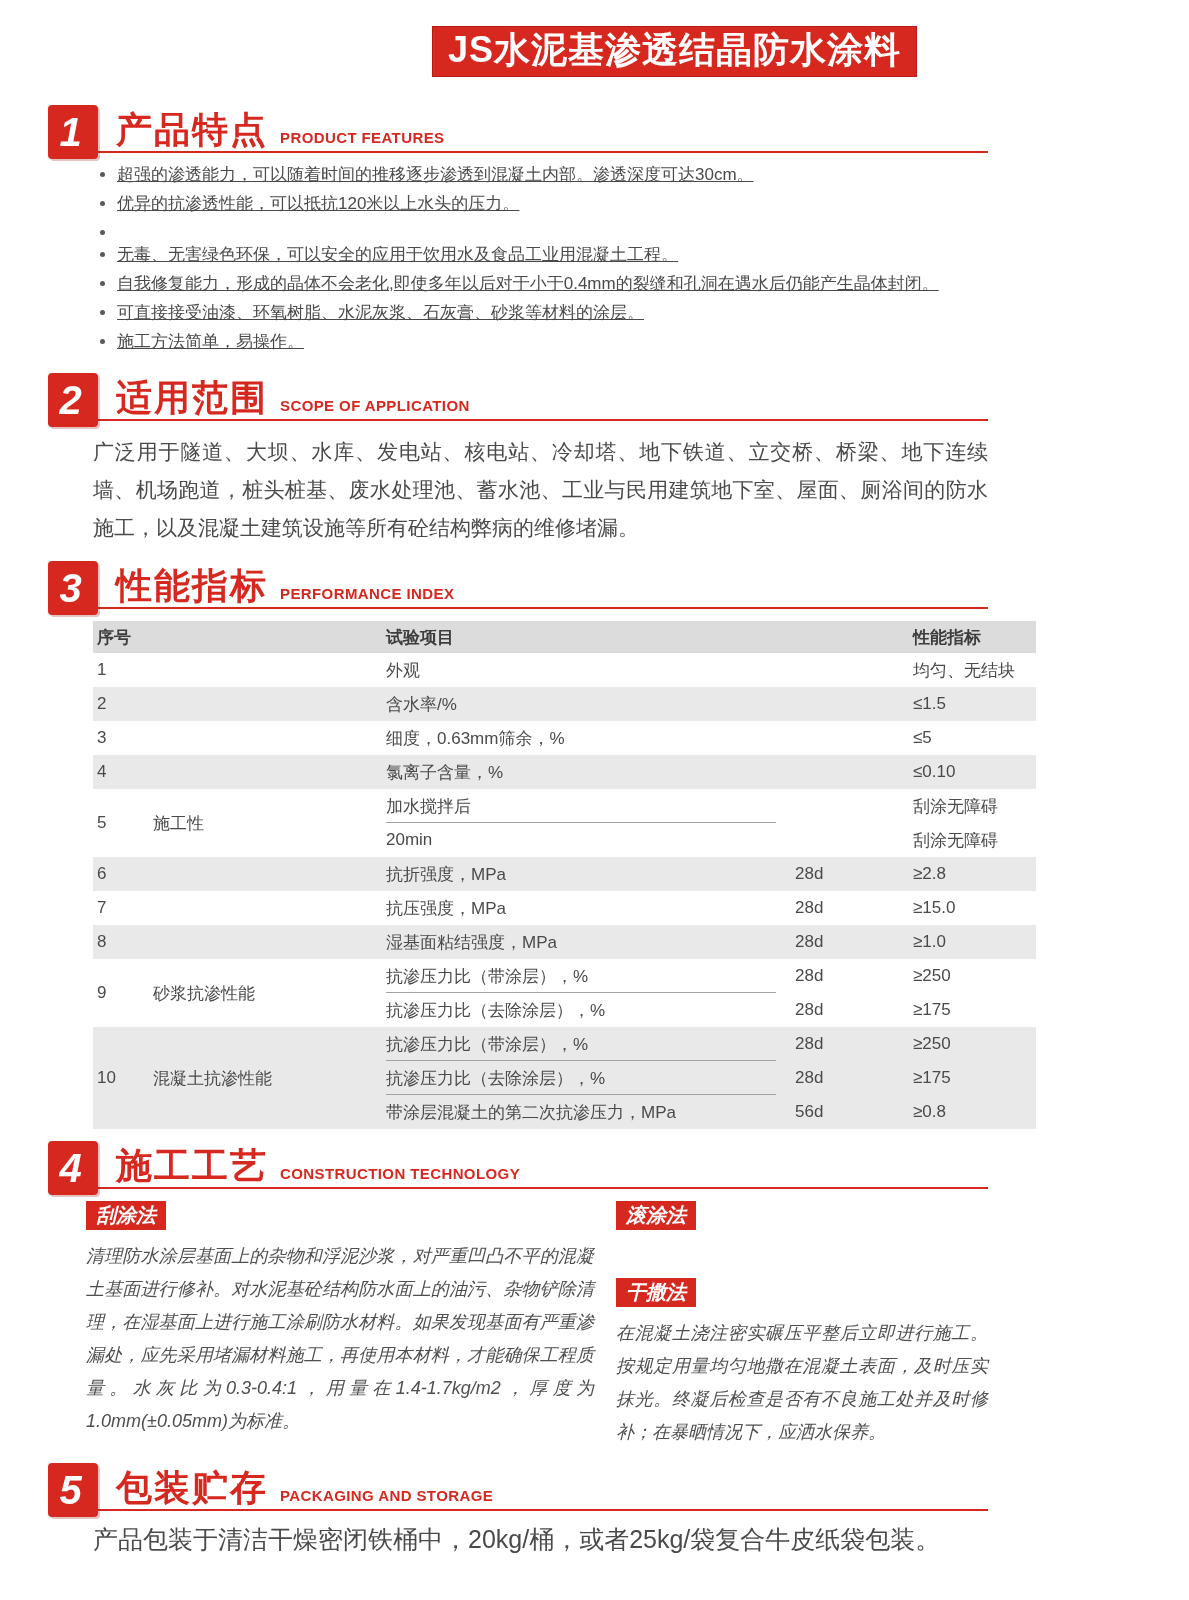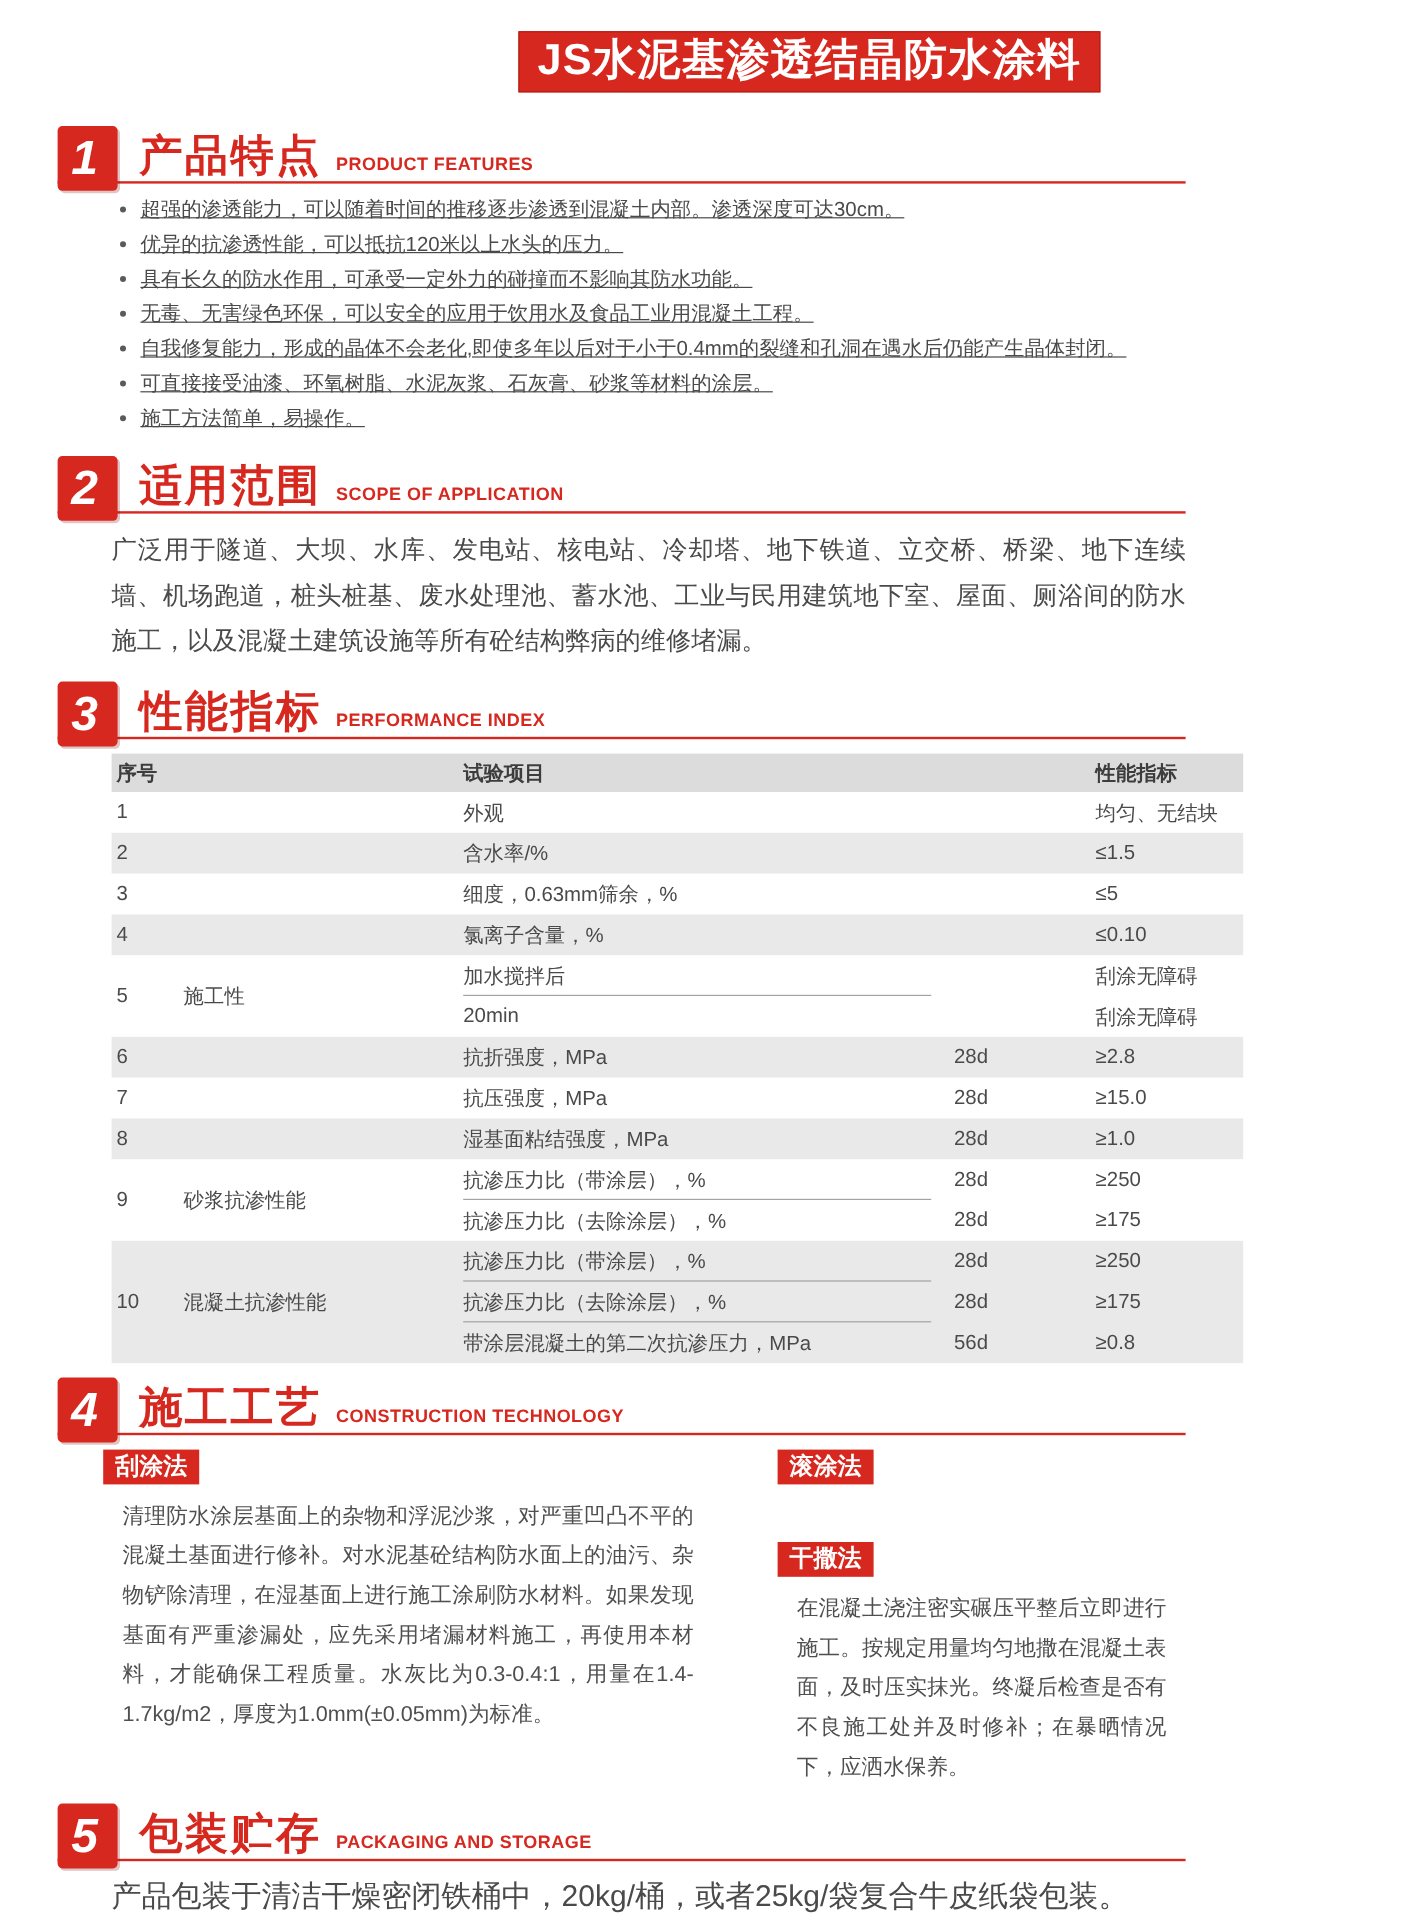--- a/index.html
+++ b/index.html
@@ -64,30 +64,30 @@
   .trow.thead{background:var(--th-bg);font-weight:700;color:#3d3d3d;}
   .c-no{padding-left:4px;}
   .c-cat{padding-left:2px;}
   .c-items{display:flex;flex-direction:column;width:100%;}
   .c-item{display:grid;grid-template-columns:395px 118px 1fr;align-items:center;min-height:34px;position:relative;}
   .thead .c-item{min-height:32px;}
   .c-item:not(:last-child)::after{content:'';position:absolute;left:0;bottom:0;width:390px;height:1px;background:#a3a3a3;}
   .c-age{padding-left:14px;}
   .c-val{padding-left:14px;}
   
-  .methods{display:flex;gap:54px;margin:12px 0 0 38px;}
+  .methods{display:flex;gap:22px;margin:12px 0 0 38px;font-style:italic;}
   .mcol-left{width:508px;flex:0 0 auto;}
   .mcol-right{flex:1;}
   .badge-wrap{line-height:1;}
   .badge-wrap.dry{margin-top:48px;}
   .badge{
     display:inline-block;background:var(--accent);color:#fff;
     font-size:20px;font-weight:700;padding:4px 10px 5px;line-height:1;
   }
-  .mtext{margin:10px 16px 0;font-size:18px;line-height:33px;color:#4f4f4f;text-align:justify;}
+  .mtext{margin:10px 0 0;font-size:18px;line-height:33px;color:#4f4f4f;text-align:justify;}
   
   .pack-text{margin:12px 0 0 45px;font-size:25px;color:var(--body-text);}
 </style>
 </head>
 <body>
 
 <div class="page">
 
   <span class="banner">JS水泥基渗透结晶防水涂料</span>
 
@@ -102,21 +102,20 @@
         <li>
           <span class="dot"></span>
           <span>超强的渗透能力，可以随着时间的推移逐步渗透到混凝土内部。渗透深度可达30cm。</span>
         </li>
         <li>
           <span class="dot"></span>
           <span>优异的抗渗透性能，可以抵抗120米以上水头的压力。</span>
         </li>
         <li>
           <span class="dot"></span>
-          <span>具有长久的防水作用，可承受一定外力的碰撞而不影响其防水功能。</span>
         </li>
         <li>
           <span class="dot"></span>
           <span>无毒、无害绿色环保，可以安全的应用于饮用水及食品工业用混凝土工程。</span>
         </li>
         <li>
           <span class="dot"></span>
           <span>自我修复能力，形成的晶体不会老化,即使多年以后对于小于0.4mm的裂缝和孔洞在遇水后仍能产生晶体封闭。</span>
         </li>
         <li>

